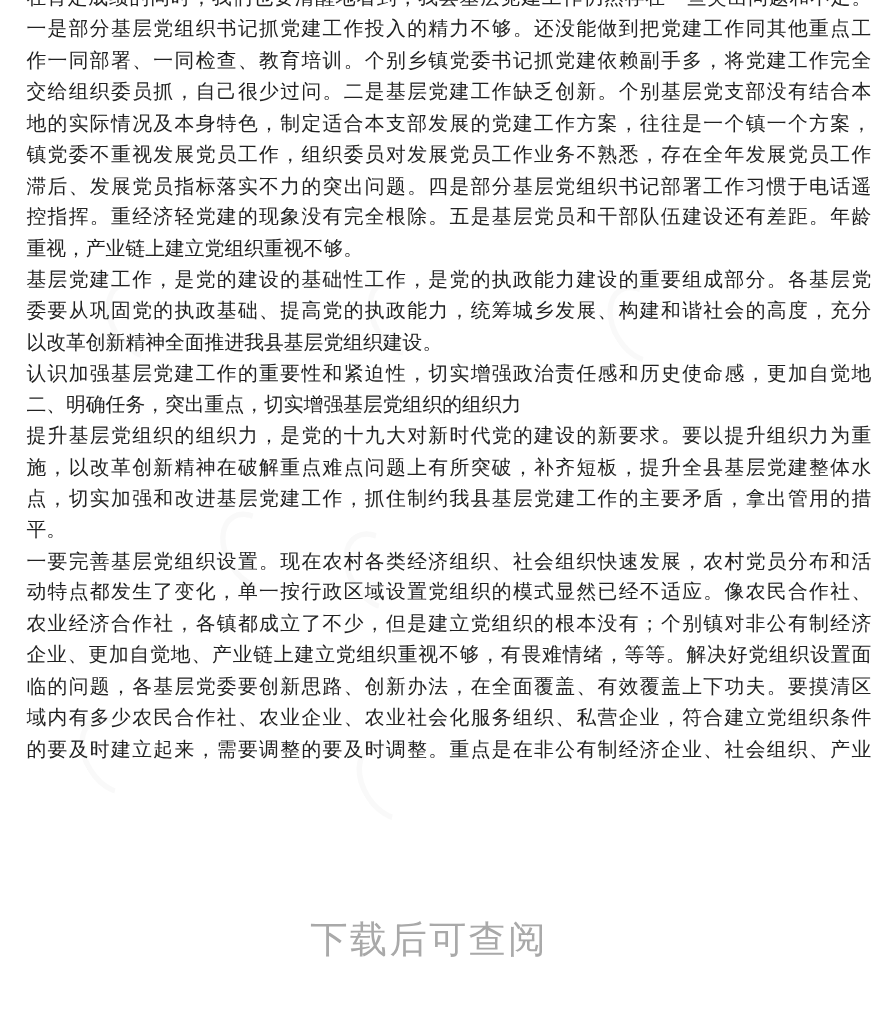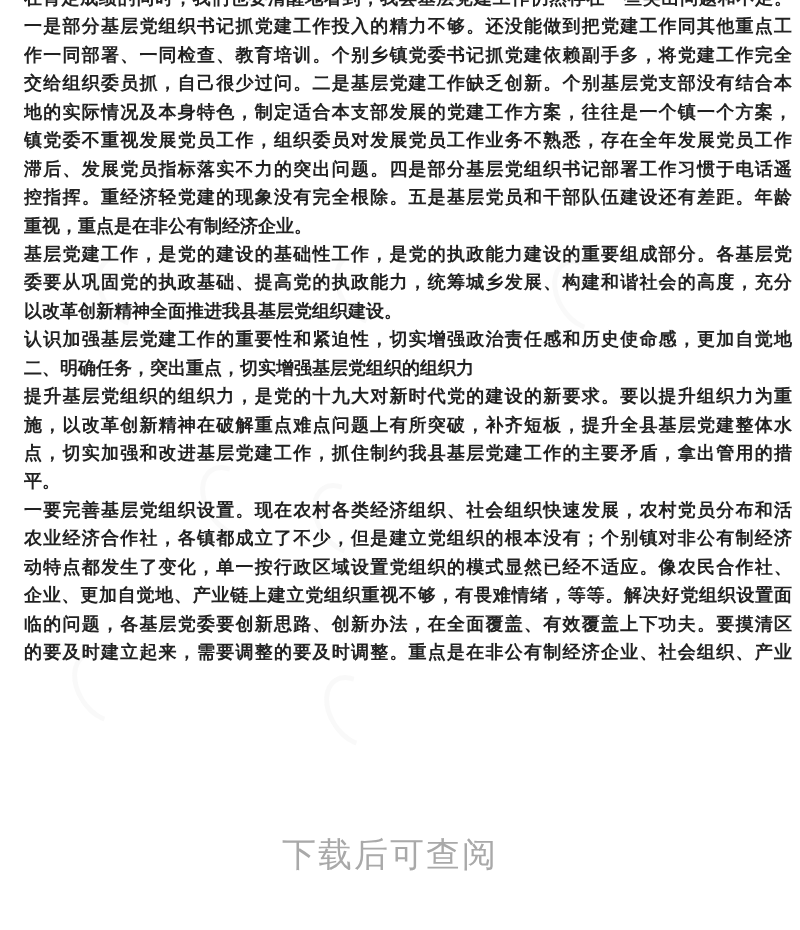--- a/index.html
+++ b/index.html
@@ -25,21 +25,20 @@
     font-size: 18px;
     line-height: 28.45px;
   }
   .doc-text .line {
     height: 28.45px;
     overflow: hidden;
     white-space: normal;
     text-align: justify;
     text-align-last: left;
     word-break: break-all;
-    font-weight: bold;
   }
   .doc-text .line.fill {
     text-align-last: justify;
   }
   
   .footer {
     position: absolute;
     left: 0; top: 830px;
     width: 800px;
     display: flex;
@@ -79,35 +78,36 @@
   <div class="doc-text">
 
   <div class="line fill cut">在肯定成绩的同时，我们也要清醒地看到，我县基层党建工作仍然存在一些突出问题和不足。</div>
       <div class="line fill">一是部分基层党组织书记抓党建工作投入的精力不够。还没能做到把党建工作同其他重点工</div>
       <div class="line fill">作一同部署、一同检查、教育培训。个别乡镇党委书记抓党建依赖副手多，将党建工作完全</div>
       <div class="line fill">交给组织委员抓，自己很少过问。二是基层党建工作缺乏创新。个别基层党支部没有结合本</div>
       <div class="line fill">地的实际情况及本身特色，制定适合本支部发展的党建工作方案，往往是一个镇一个方案，</div>
       <div class="line fill">镇党委不重视发展党员工作，组织委员对发展党员工作业务不熟悉，存在全年发展党员工作</div>
       <div class="line fill">滞后、发展党员指标落实不力的突出问题。四是部分基层党组织书记部署工作习惯于电话遥</div>
       <div class="line fill">控指挥。重经济轻党建的现象没有完全根除。五是基层党员和干部队伍建设还有差距。年龄</div>
-      <div class="line">重视，重点是在非公有制经济企业。</div>
+      <div class="line">重视，产业链上建立党组织重视不够。</div>
       <div class="line fill">基层党建工作，是党的建设的基础性工作，是党的执政能力建设的重要组成部分。各基层党</div>
       <div class="line fill">委要从巩固党的执政基础、提高党的执政能力，统筹城乡发展、构建和谐社会的高度，充分</div>
       <div class="line">以改革创新精神全面推进我县基层党组织建设。</div>
       <div class="line fill">认识加强基层党建工作的重要性和紧迫性，切实增强政治责任感和历史使命感，更加自觉地</div>
       <div class="line">二、明确任务，突出重点，切实增强基层党组织的组织力</div>
       <div class="line fill">提升基层党组织的组织力，是党的十九大对新时代党的建设的新要求。要以提升组织力为重</div>
       <div class="line fill">施，以改革创新精神在破解重点难点问题上有所突破，补齐短板，提升全县基层党建整体水</div>
       <div class="line fill">点，切实加强和改进基层党建工作，抓住制约我县基层党建工作的主要矛盾，拿出管用的措</div>
       <div class="line">平。</div>
       <div class="line fill">一要完善基层党组织设置。现在农村各类经济组织、社会组织快速发展，农村党员分布和活</div>
+      <div class="line fill">动特点都发生了变化，单一按行政区域设置党组织的模式显然已经不适应。像农民合作社、</div>
       <div class="line fill">农业经济合作社，各镇都成立了不少，但是建立党组织的根本没有；个别镇对非公有制经济</div>
-      <div class="line fill">动特点都发生了变化，单一按行政区域设置党组织的模式显然已经不适应。像农民合作社、</div>
       <div class="line fill">企业、更加自觉地、产业链上建立党组织重视不够，有畏难情绪，等等。解决好党组织设置面</div>
       <div class="line fill">临的问题，各基层党委要创新思路、创新办法，在全面覆盖、有效覆盖上下功夫。要摸清区</div>
+      <div class="line fill">域内有多少农民合作社、农业企业、农业社会化服务组织、私营企业，符合建立党组织条件</div>
       <div class="line fill">的要及时建立起来，需要调整的要及时调整。重点是在非公有制经济企业、社会组织、产业</div>
     </div>
 
   <div class="footer">
     <span>下载后可查阅</span>
   </div>
 
 </div>
 
 </body></html>

